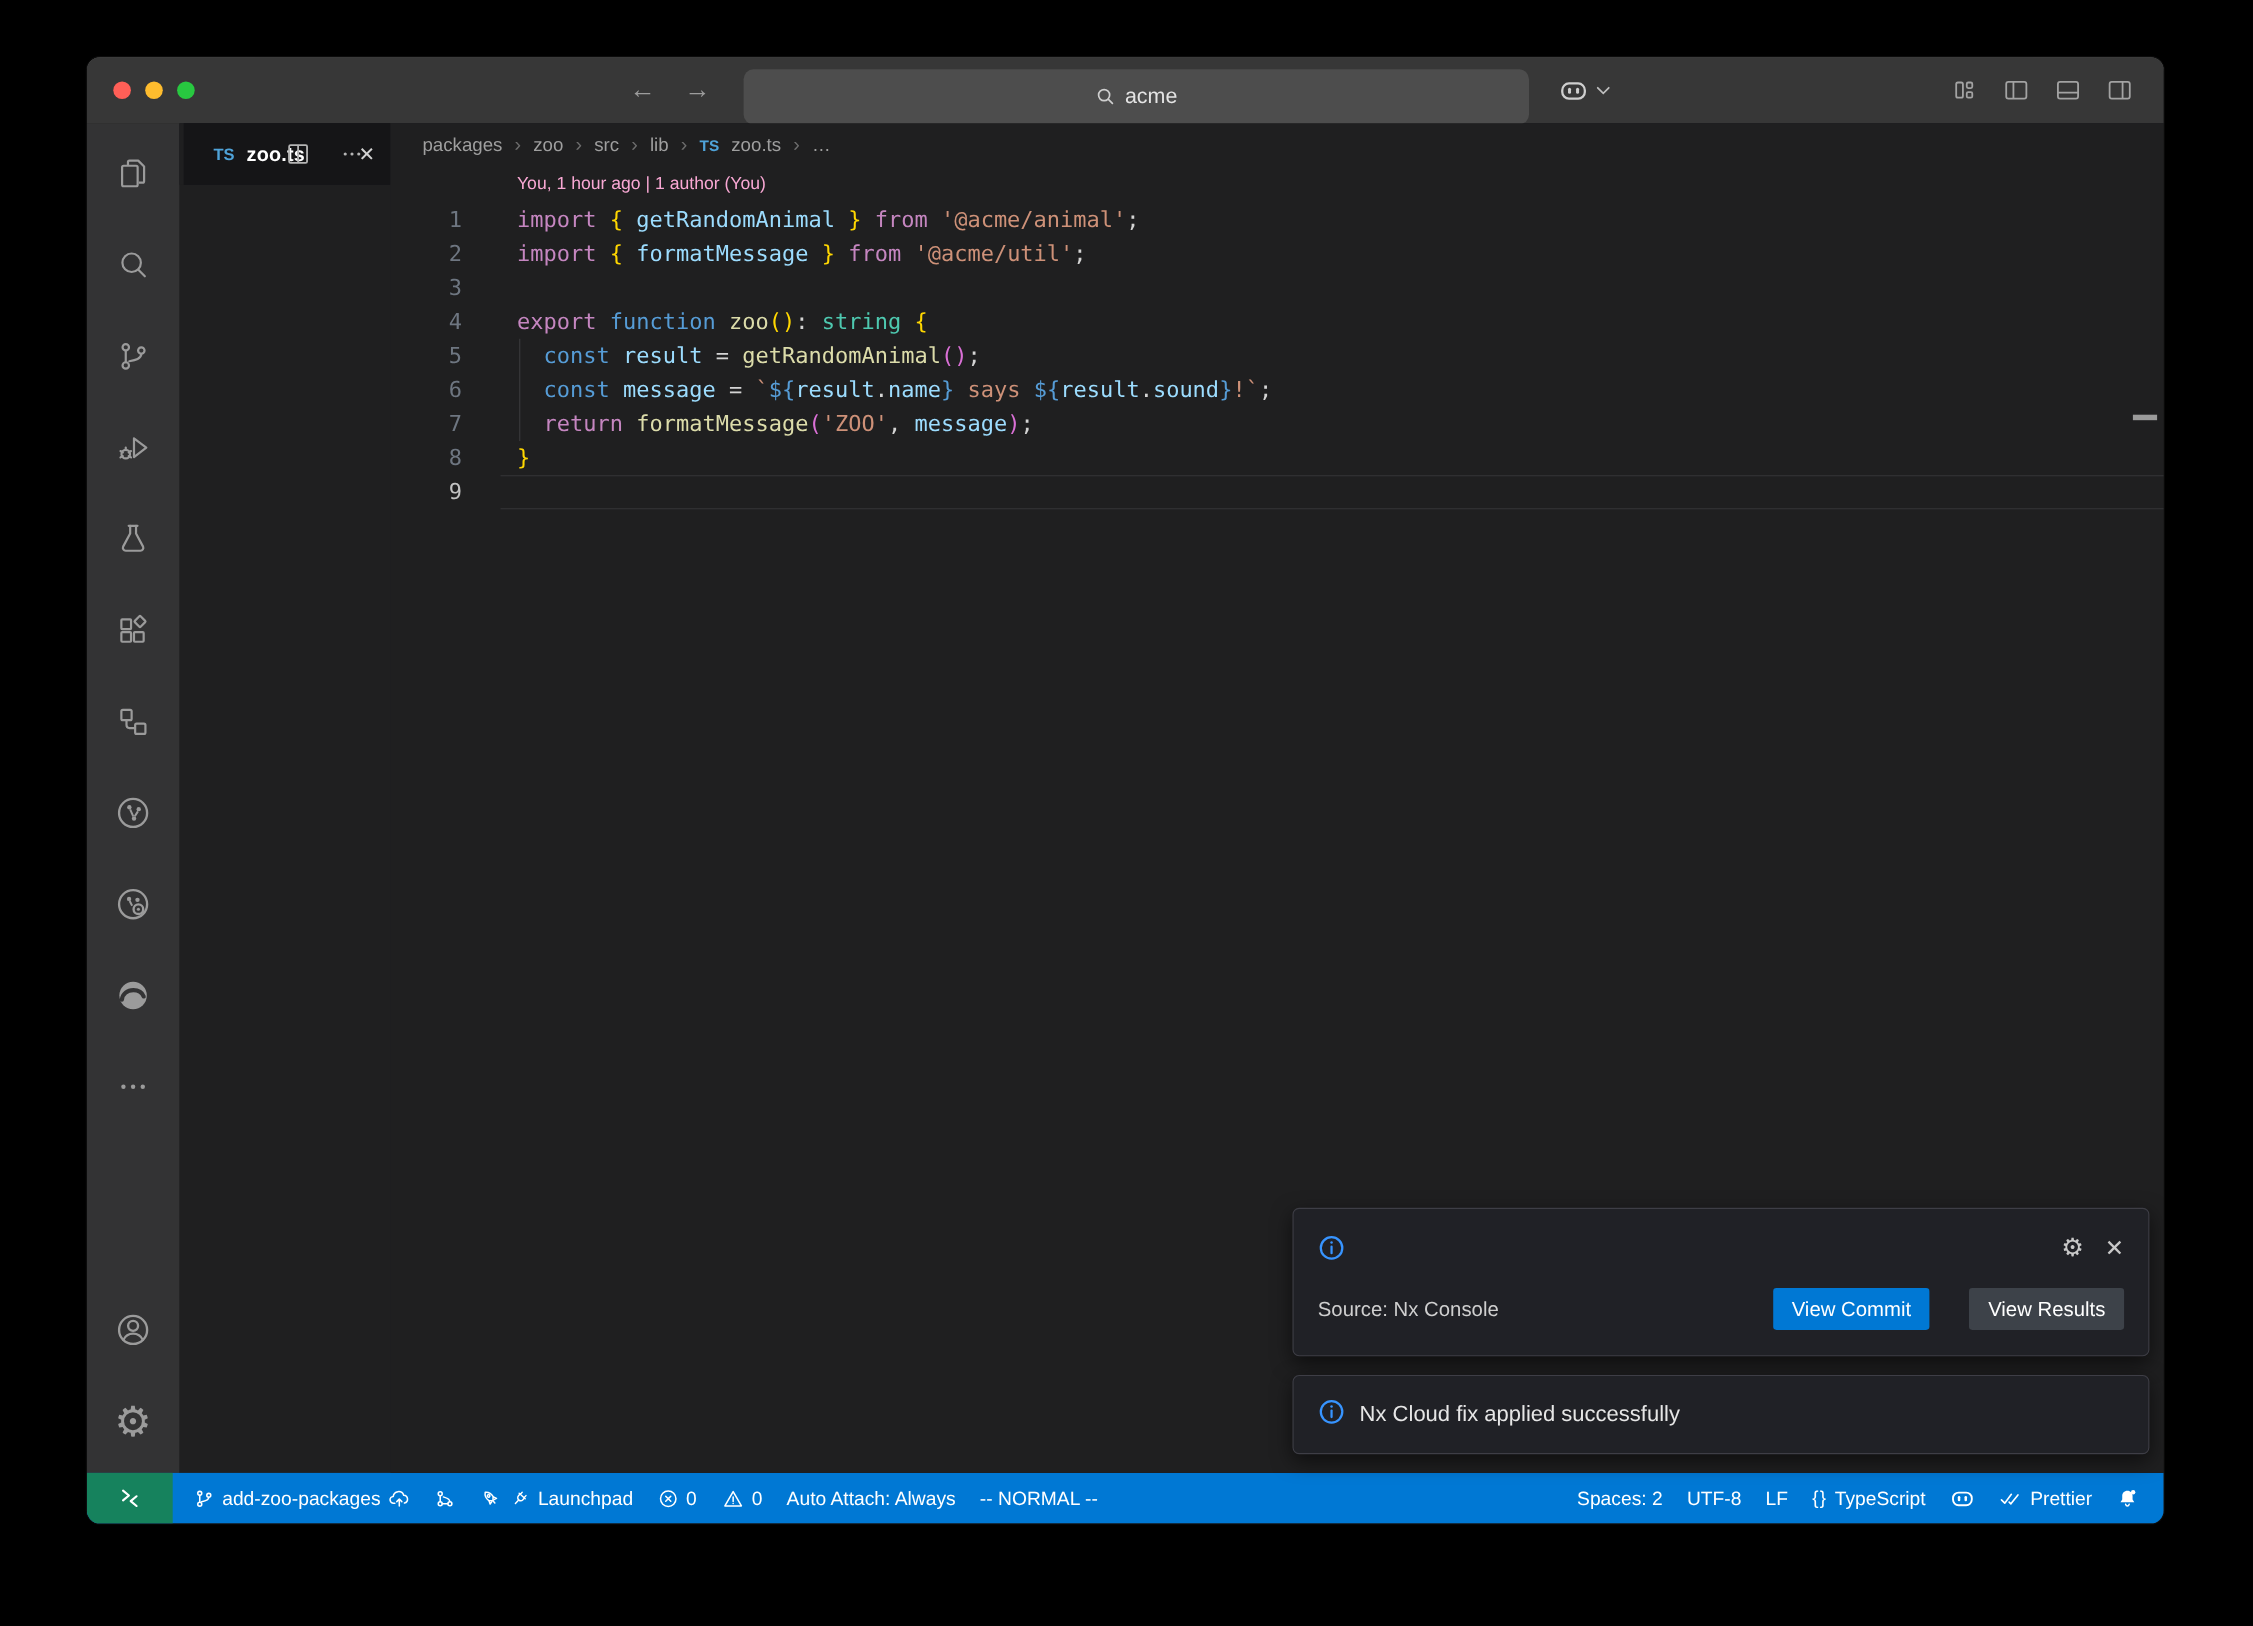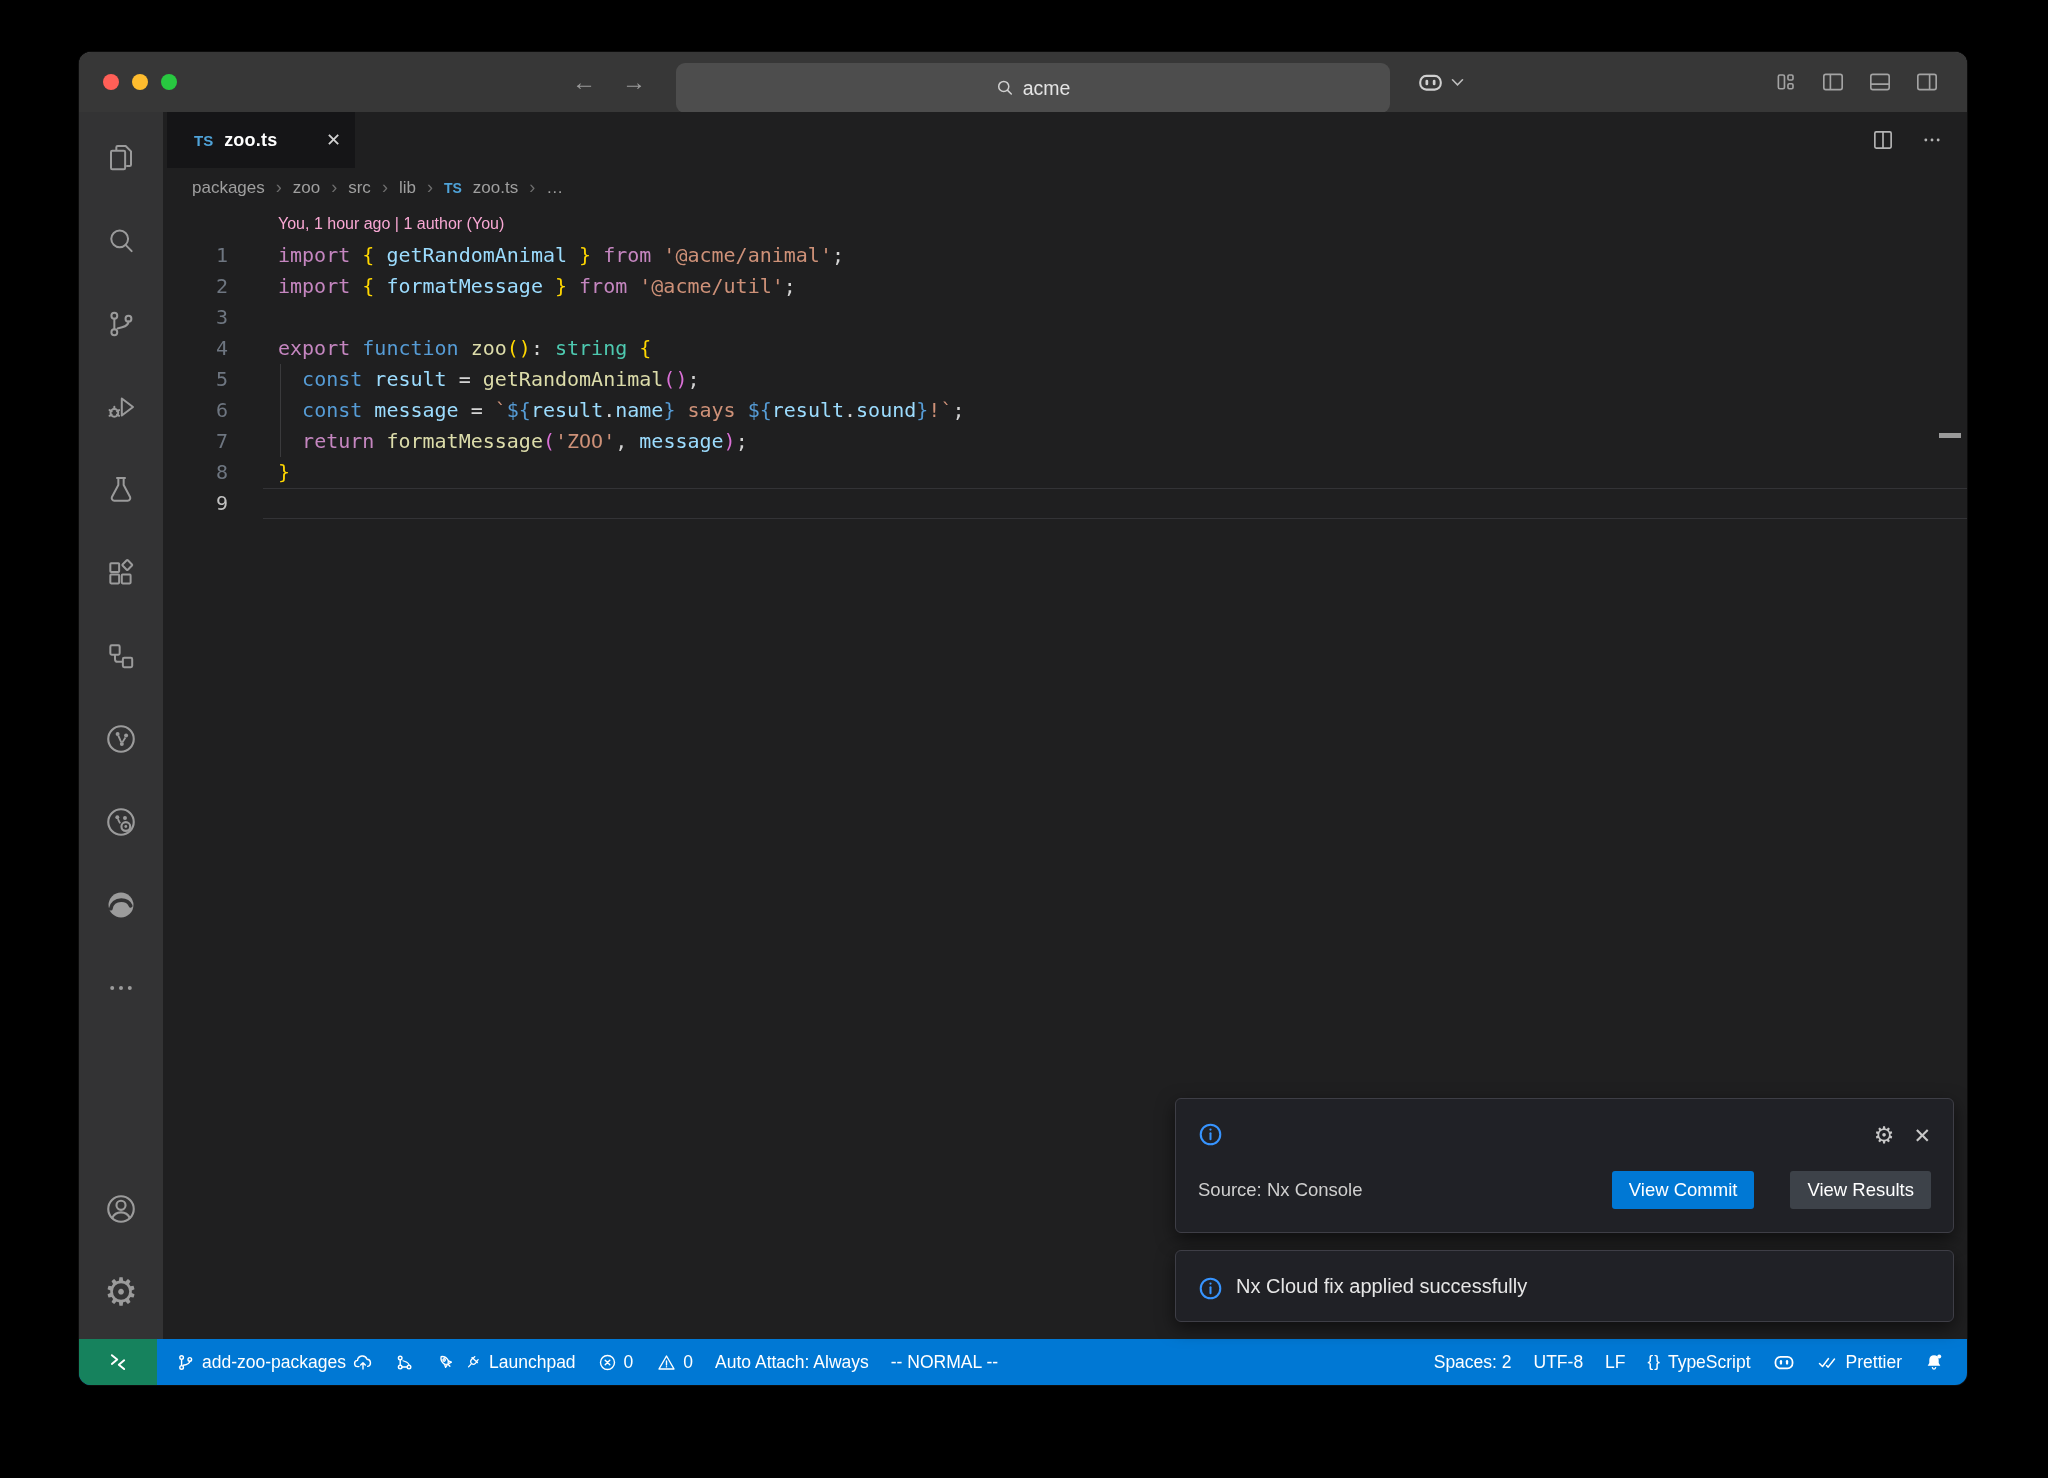--- a/index.html
+++ b/index.html
@@ -22,21 +22,21 @@
   .copilot-group { position:absolute; left:1338px; top:0; bottom:0; display:flex; align-items:center; gap:7px; }
   .layout-icons { position:absolute; right:28px; top:0; bottom:0; display:flex; align-items:center; gap:23px; }
 
   
   .body-row { flex:1; display:flex; min-height:0; }
   .activitybar { width:84px; background:#333334; display:flex; flex-direction:column; align-items:center; padding:4px 0 6px; flex:none; }
   .ab-item { height:83px; width:100%; display:flex; align-items:center; justify-content:center; cursor:pointer; }
   .ab-bottom { margin-top:auto; width:100%; }
   .gear-glyph { font-size:38px; color:#9b9b9b; line-height:1; font-family:"DejaVu Sans", sans-serif; }
 
-  .right-col { flex:1; display:flex; flex-direction:column; min-width:0; }
+  .right-col { flex:1; display:flex; flex-direction:row; min-width:0; }
   .tabstrip { height:56px; background:#1f1f20; display:flex; align-items:stretch; padding-left:4px; position:relative; flex:none; }
   .tab { width:188px; background:#151517; display:flex; align-items:center; gap:11px; padding:0 14px 0 27px; }
   .tab .ts-badge { color:#4fa3d9; font-weight:700; font-size:15px; }
   .tab .tab-label { color:#fff; font-size:18px; font-weight:600; letter-spacing:.2px; }
   .tab .tab-close { margin-left:auto; color:#d2d2d2; font-size:18px; }
   .editor-actions { position:absolute; right:24px; top:0; bottom:0; display:flex; align-items:center; gap:27px; }
 
   
   .editor { flex:1; position:relative; background:#1f1f20; min-height:0; }
   .breadcrumb { position:absolute; top:9px; left:29px; display:flex; align-items:center; gap:11px;
@@ -375,21 +375,21 @@
       </div>
       <div class="toast-row2">
         <span class="toast-src">Source: Nx Console</span>
         <span class="toast-btns">
           <button class="btn primary">View Commit</button>
           <button class="btn secondary">View Results</button>
         </span>
       </div>
     </div>
     <div class="toast small">
-      <div class="toast-row1" style="align-items:flex-end;">
+      <div class="toast-row1" style="align-items:flex-start;">
         <span>
           <svg width="25" height="25" viewBox="0 0 22 22" fill="none" stroke="#3794ff" stroke-width="1.8">
               <circle cx="11" cy="11" r="8.6"></circle>
               <path d="M11 10v5.2" stroke-linecap="round"></path>
               <circle cx="11" cy="6.7" r="1" fill="#3794ff" stroke="none"></circle>
             </svg>
         </span>
         <span class="toast-msg">Nx Cloud fix applied successfully</span>
       </div>
     </div>

